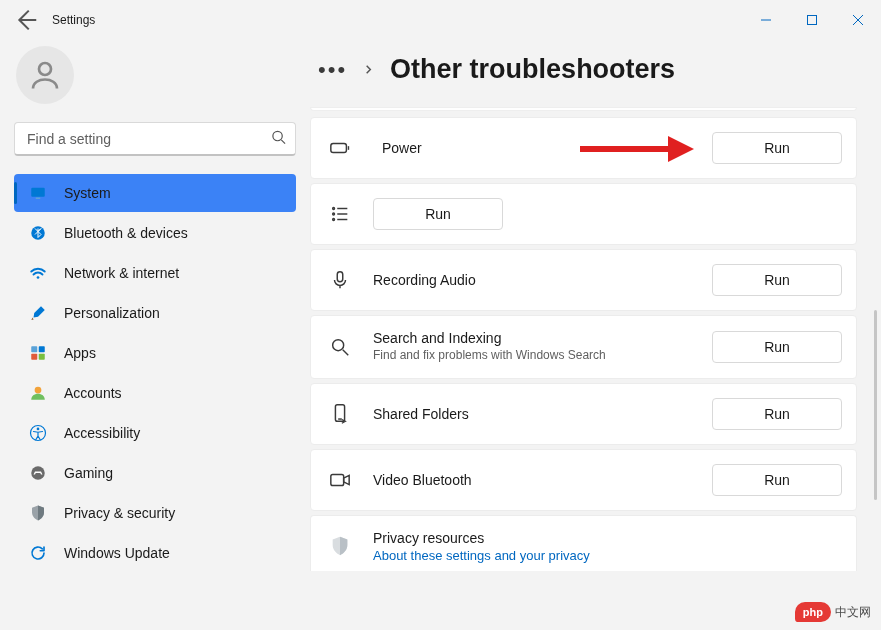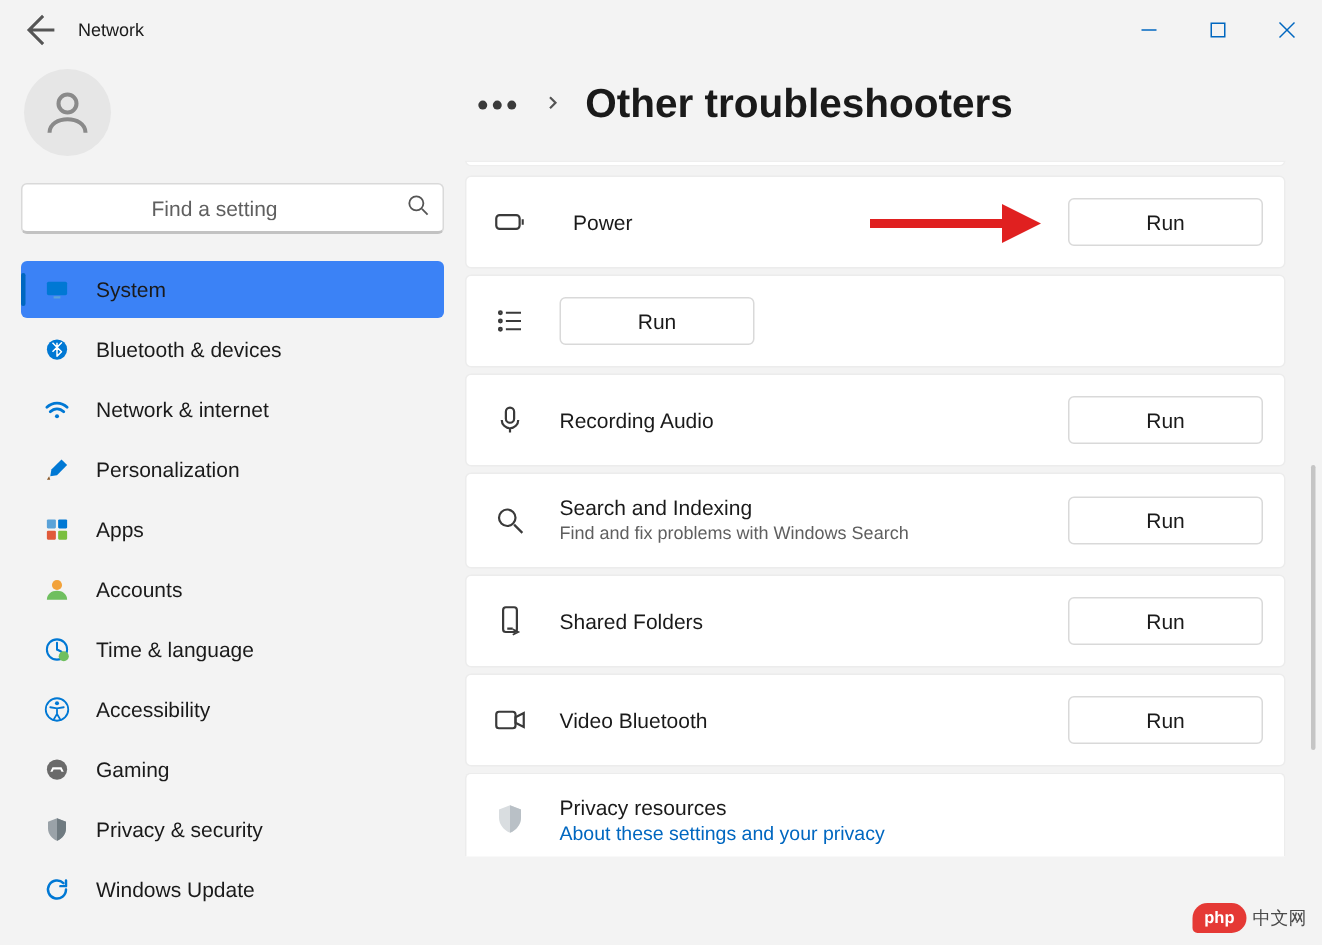--- a/index.html
+++ b/index.html
@@ -10,21 +10,21 @@
     .titlebar .title { margin-left: 12px; font-size: 12px; color: #1a1a1a; }
     .win-controls { margin-left: auto; display: flex; }
     .win-btn { width: 46px; height: 32px; display: flex; align-items: center; justify-content: center; color: #1a1a1a; }
 
     .app-body { display: flex; height: calc(100% - 40px); }
     .sidebar { width: 310px; padding: 6px 14px 0 14px; }
     .avatar { width: 58px; height: 58px; border-radius: 50%; background: #e6e6e6; display: flex; align-items: center; justify-content: center; margin: 0 0 18px 2px; }
     .avatar svg { width: 36px; height: 36px; }
 
     .search-wrap { position: relative; margin-bottom: 18px; }
-    .search-input { width: 100%; height: 34px; padding: 0 36px 0 12px; border: 1px solid #d9d9d9; border-radius: 4px; background: #fff; font-size: 14px; color: #333; border-bottom: 2px solid #c2c2c2; text-align: center; }
+    .search-input { width: 100%; height: 34px; padding: 0 36px 0 12px; border: 1px solid #d9d9d9; border-radius: 4px; background: #fff; font-size: 14px; color: #333; border-bottom: 2px solid #c2c2c2; }
     .search-input::placeholder { color: #5f5f5f; }
     .search-icon { position: absolute; right: 10px; top: 50%; transform: translateY(-50%); color: #555; }
 
     .nav { display: flex; flex-direction: column; gap: 2px; }
     .nav-item { position: relative; display: flex; align-items: center; height: 38px; padding: 0 12px 0 14px; border-radius: 4px; font-size: 14px; color: #1a1a1a; cursor: pointer; }
     .nav-item.active { background: #3b82f6; }
     .nav-item.active::before { content: ""; position: absolute; left: 0; top: 8px; bottom: 8px; width: 3px; background: #0067c0; border-radius: 2px; }
     .nav-item .nav-icon { width: 20px; height: 20px; margin-right: 16px; display: flex; align-items: center; justify-content: center; }
     .nav-item .nav-icon svg { width: 18px; height: 18px; }
     .nav-item .label { flex: 1; }
@@ -57,21 +57,21 @@
   </style>
 </head>
 <body>
 
 <div class="titlebar">
   <div class="back-btn">
     <svg viewBox="0 0 16 16" fill="none" stroke="currentColor" stroke-width="1.1">
         <path d="M10 3 L5 8 L10 13 M5 8 H14"></path>
       </svg>
   </div>
-  <div class="title">Network</div>
+  <div class="title">Settings</div>
   <div class="win-controls">
     <div class="win-btn">
       <svg width="12" height="12" viewBox="0 0 12 12">
           <line x1="1" y1="6" x2="11" y2="6" stroke="#0067c0" stroke-width="1"></line>
         </svg>
     </div>
     <div class="win-btn">
       <svg width="12" height="12" viewBox="0 0 12 12">
           <rect x="1.5" y="1.5" width="9" height="9" fill="none" stroke="#0067c0" stroke-width="1"></rect>
         </svg>
@@ -155,30 +155,20 @@
         <span class="label">Apps</span>
       </div>
       <div class="nav-item">
         <span class="nav-icon">
             <svg viewBox="0 0 24 24">
               <circle cx="12" cy="8" r="4.5" fill="#f2a23a"></circle>
               <path d="M3 21c0-5 4-8 9-8s9 3 9 8z" fill="#6fbf5f"></path>
             </svg>
           </span>
         <span class="label">Accounts</span>
-      </div>
-      <div class="nav-item">
-        <span class="nav-icon">
-            <svg viewBox="0 0 24 24">
-              <circle cx="12" cy="12" r="9" fill="none" stroke="#0078d4" stroke-width="1.8"></circle>
-              <path d="M12 6v6l4 2" stroke="#0078d4" stroke-width="1.8" fill="none" stroke-linecap="round"></path>
-              <circle cx="18" cy="18" r="4.5" fill="#6fbf5f"></circle>
-            </svg>
-          </span>
-        <span class="label">Time &amp; language</span>
       </div>
       <div class="nav-item">
         <span class="nav-icon">
             <svg viewBox="0 0 24 24">
               <circle cx="12" cy="12" r="10" fill="none" stroke="#0078d4" stroke-width="1.6"></circle>
               <circle cx="12" cy="6.5" r="1.8" fill="#0078d4"></circle>
               <path d="M6 10l6 1 6-1M12 11v5l-3 5m3-5l3 5" stroke="#0078d4" stroke-width="1.6" fill="none" stroke-linecap="round"></path>
             </svg>
           </span>
         <span class="label">Accessibility</span>

